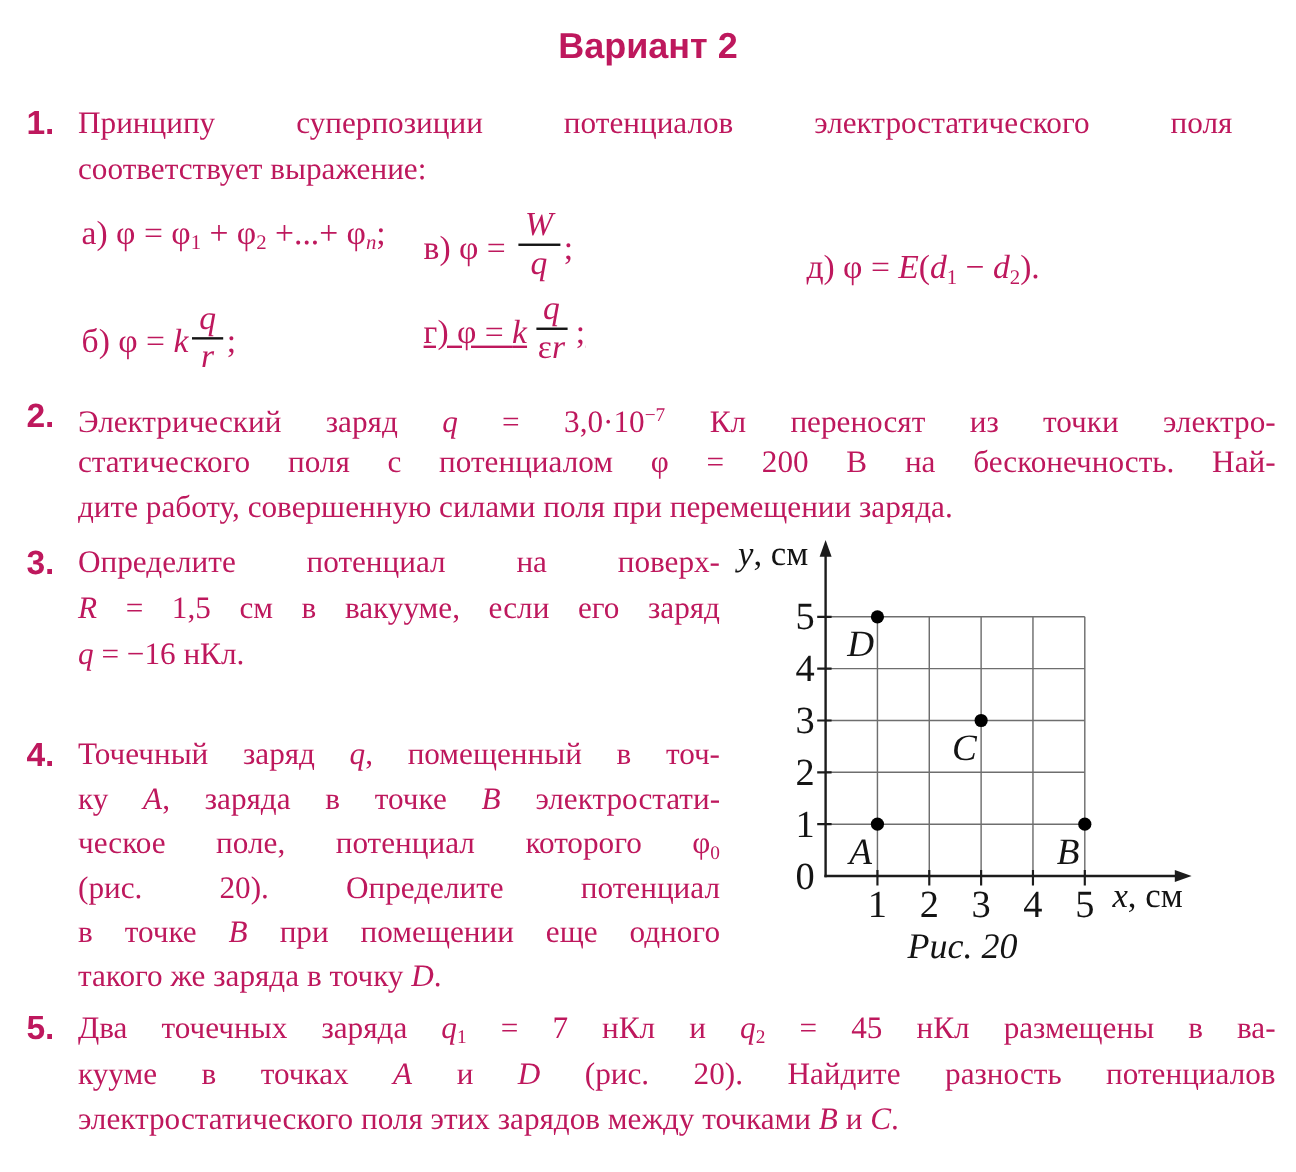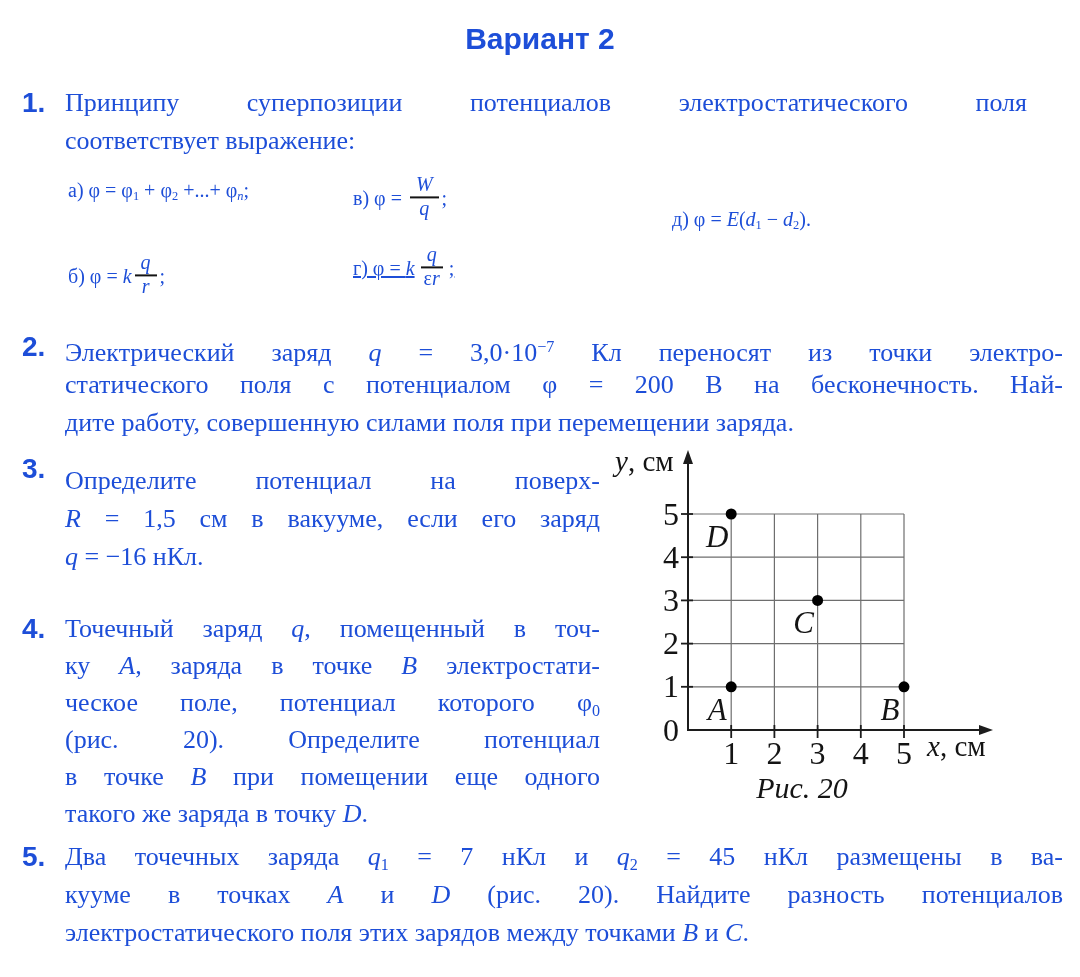--- a/index.html
+++ b/index.html
@@ -1,31 +1,31 @@
 <!DOCTYPE html>
 <html><head>
 <meta charset="utf-8">
 <style>
   html,body{margin:0;padding:0;background:#fff;}
   #page{position:relative;width:1080px;height:977px;background:#fff;overflow:hidden;
-        font-family:"Liberation Serif","DejaVu Serif",serif;color:#1d4ed8;}
+        font-family:"Liberation Serif","DejaVu Serif",serif;color:#be185d;}
   .title{position:absolute;top:22px;left:0;width:100%;text-align:center;
          font-family:"Liberation Sans","DejaVu Sans",sans-serif;font-weight:bold;font-size:30px;}
   .prob{position:absolute;left:22px;}
   .pnum{position:absolute;left:0;top:0;width:40px;
         font-family:"Liberation Sans","DejaVu Sans",sans-serif;font-weight:bold;font-size:28px;line-height:38px;}
   .content{margin-left:43px;font-size:26px;}
   .line{line-height:38px;height:38px;}
   .lh37 .line{line-height:37px;height:37px;}
   .just .line:not(:last-child){text-align:justify;text-align-last:justify;}
   .it{font-style:italic;}
   .sb{font-size:0.62em;vertical-align:-0.28em;}
   .sb.it{font-style:italic;}
   .sp{font-size:0.62em;vertical-align:0.55em;}
-  .opt{position:absolute;white-space:nowrap;font-size:20px;line-height:1.2;}
+  .opt{position:absolute;white-space:nowrap;font-size:28px;line-height:1.2;}
   .frac{display:inline-flex;flex-direction:column;align-items:center;vertical-align:middle;
         margin:0 3px;line-height:1.08;transform:translateY(-0.18em);}
   .fnum{border-bottom:2px solid #141414;padding:0 6px;}
   .fden{padding:0 6px;}
   #figure{position:absolute;left:595px;top:442px;width:420px;height:380px;}
   svg text{font-family:"Liberation Serif","DejaVu Serif",serif;fill:#141414;}
 </style>
 </head>
 <body>
 
@@ -59,21 +59,21 @@
     <span class="pnum">2.</span>
     <div class="content just" style="width:998px;">
       <div class="line"><span>Электрический заряд </span><span class="it">q</span><span> = 3,0·10</span><span class="sp">−7</span><span> Кл переносят из точки электро-</span></div>
       <div class="line"><span>статического поля с потенциалом φ = 200 В на бесконечность. Най-</span></div>
       <div class="line"><span>дите работу, совершенную силами поля при перемещении заряда.</span></div>
     </div>
   </div>
 
   <div class="prob" style="top:450px;width:578px;">
     <span class="pnum">3.</span>
-    <div class="content just" style="width:535px;margin-top:12px;">
+    <div class="content just" style="width:535px;">
       <div class="line"><span>Определите потенциал на поверх-</span></div>
       <div class="line"><span class="it">R</span><span> = 1,5 см в вакууме, если его заряд</span></div>
       <div class="line"><span class="it">q</span><span> = −16 нКл.</span></div>
     </div>
   </div>
 
   <div class="prob" style="top:610px;width:578px;">
     <span class="pnum">4.</span>
     <div class="content just lh37" style="width:535px;">
       <div class="line"><span>Точечный заряд </span><span class="it">q</span><span>, помещенный в точ-</span></div>

